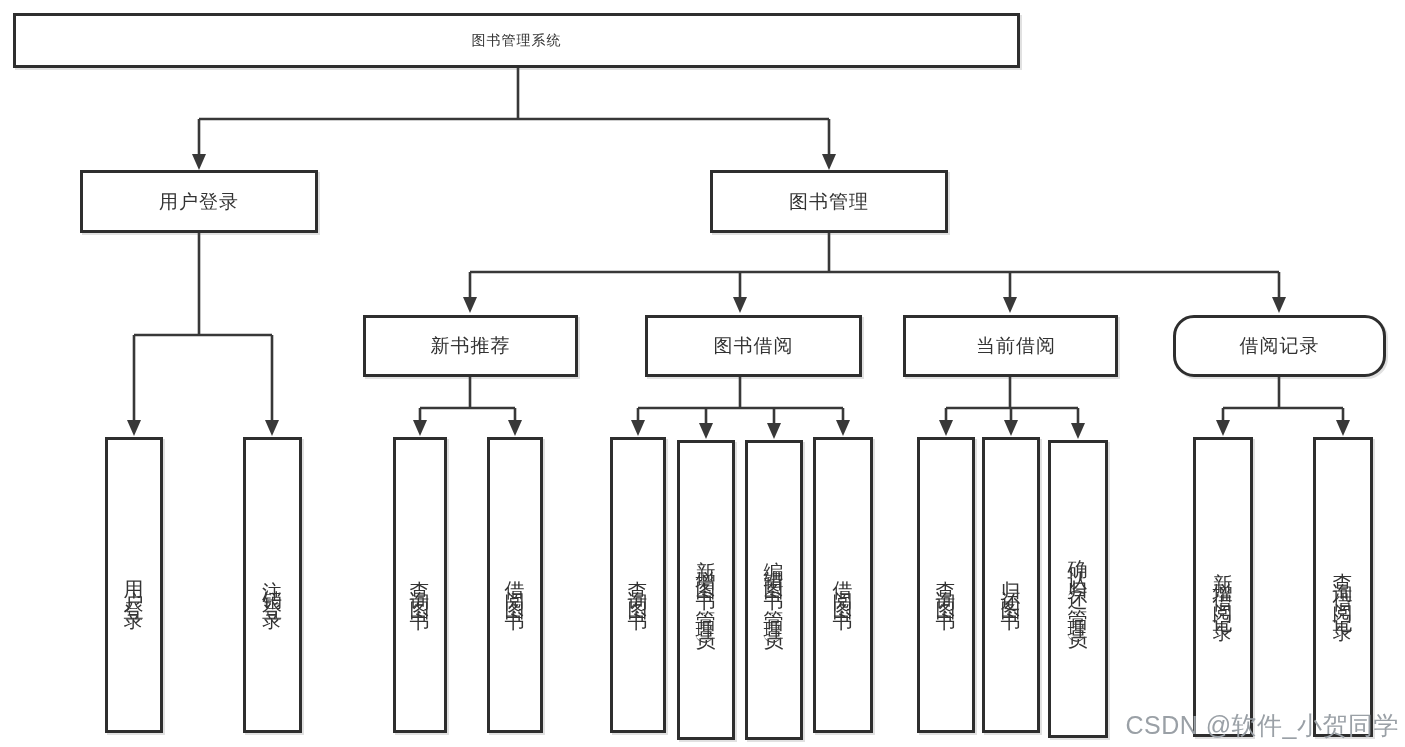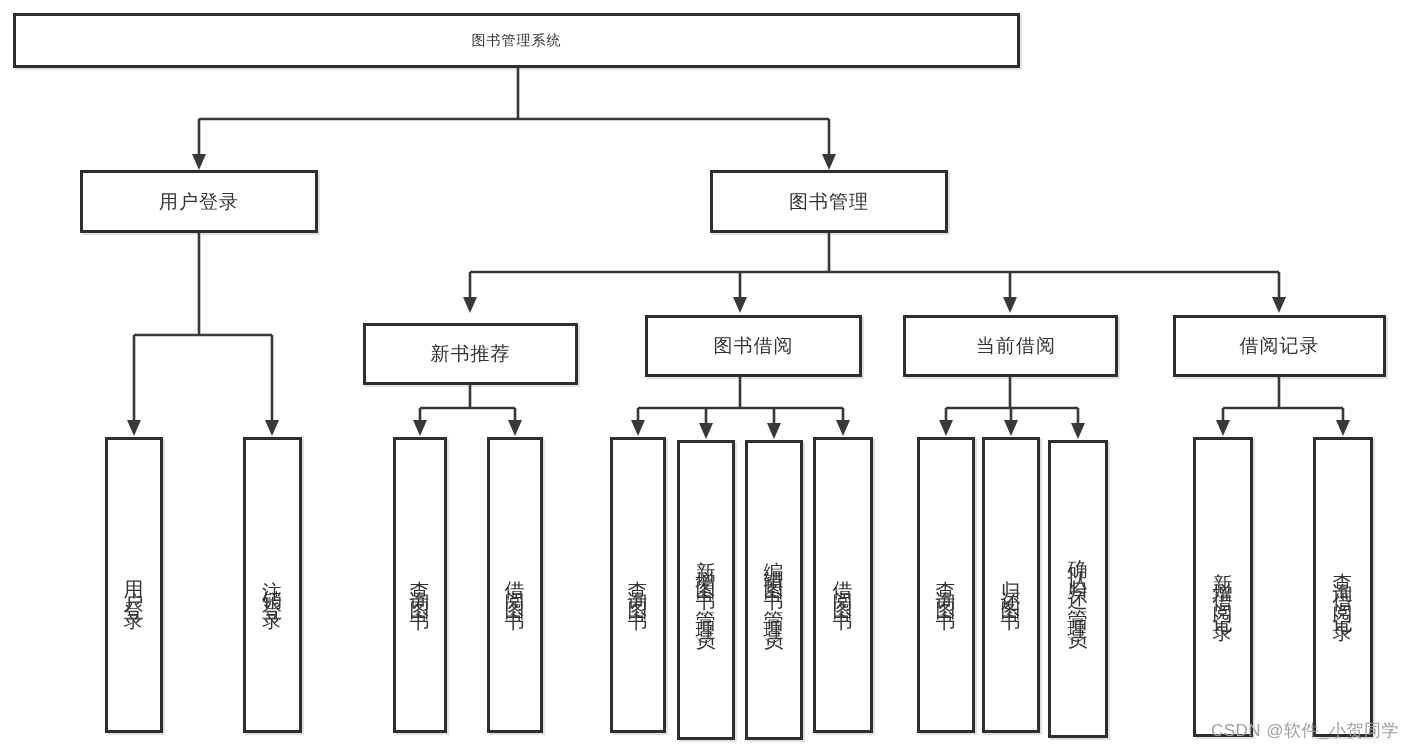--- a/index.html
+++ b/index.html
@@ -47,21 +47,21 @@
     font-size: 20px;
     letter-spacing: 10px;
     line-height: 1;
     white-space: nowrap;
   }
   .watermark {
     position: absolute;
     right: 6px;
     bottom: 5px;
     z-index: 6;
-    font-size: 17px;
+    font-size: 25px;
     color: #9aa0a6;
     letter-spacing: 0.5px;
     white-space: nowrap;
   }
 </style>
 </head>
 <body>
 
 <div id="stage">
 
@@ -103,24 +103,24 @@
       <polygon points="1216,420 1230,420 1223,436"></polygon>
       <polygon points="1336,420 1350,420 1343,436"></polygon>
     </g>
   </svg>
 
   <div class="node node-h node-root" style="left:13px; top:13px; width:1007px; height:55px;">图书管理系统</div>
 
   <div class="node node-h" style="left:80px; top:170px; width:238px; height:63px;">用户登录</div>
   <div class="node node-h" style="left:710px; top:170px; width:238px; height:63px;">图书管理</div>
 
-  <div class="node node-h" style="left:363px; top:315px; width:215px; height:62px;margin-top:8px;">新书推荐</div>
+  <div class="node node-h" style="left:363px; top:315px; width:215px; height:62px;">新书推荐</div>
   <div class="node node-h" style="left:645px; top:315px; width:217px; height:62px;">图书借阅</div>
   <div class="node node-h" style="left:903px; top:315px; width:215px; height:62px;padding-left:11px;">当前借阅</div>
-  <div class="node node-h" style="left:1173px; top:315px; width:213px; height:62px;">借阅记录</div>
+  <div class="node node-h" style="left:1173px; top:315px; width:213px; height:62px;border-radius:21px;">借阅记录</div>
 
   <div class="node node-v" style="left:105px; top:437px; width:58px; height:296px;">
     <span>用户登录</span>
   </div>
   <div class="node node-v" style="left:243px; top:437px; width:59px; height:296px;">
     <span>注销登录</span>
   </div>
 
   <div class="node node-v" style="left:393px; top:437px; width:54px; height:296px;">
     <span>查询图书</span>

